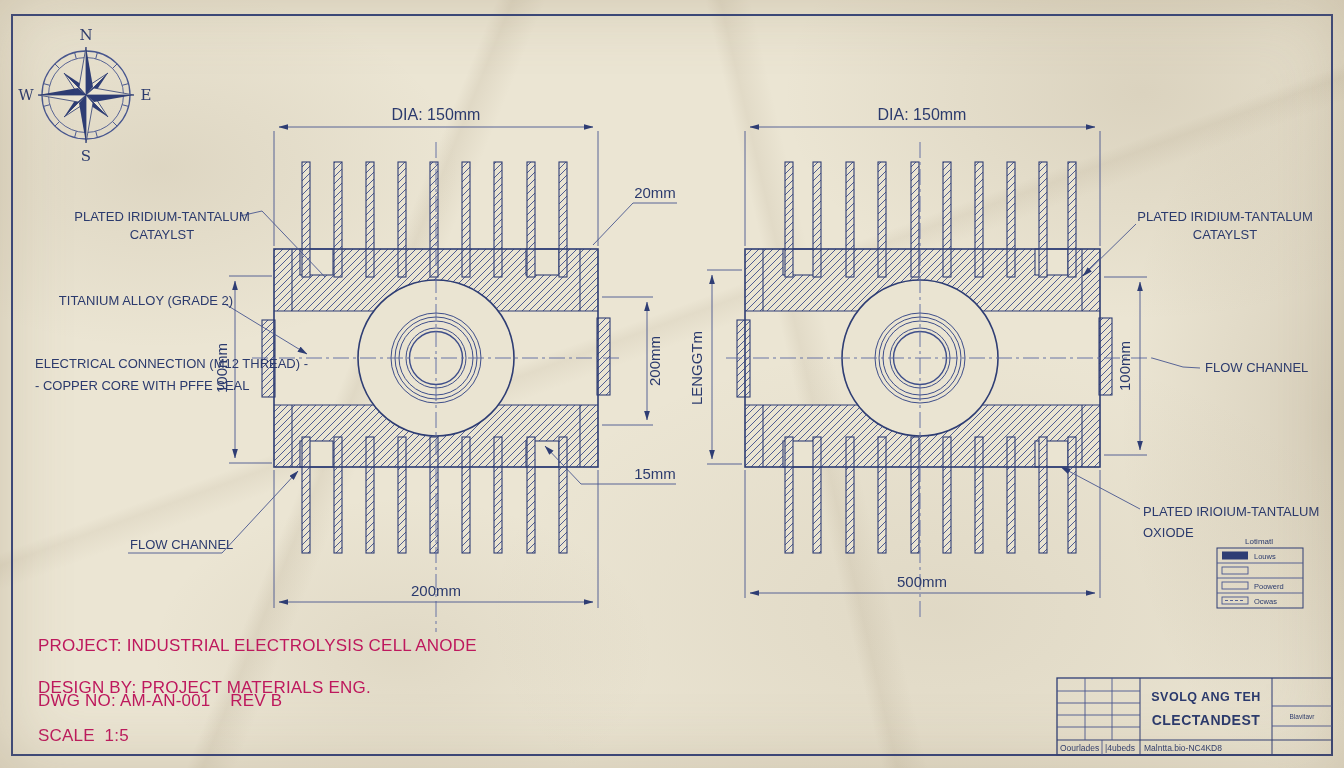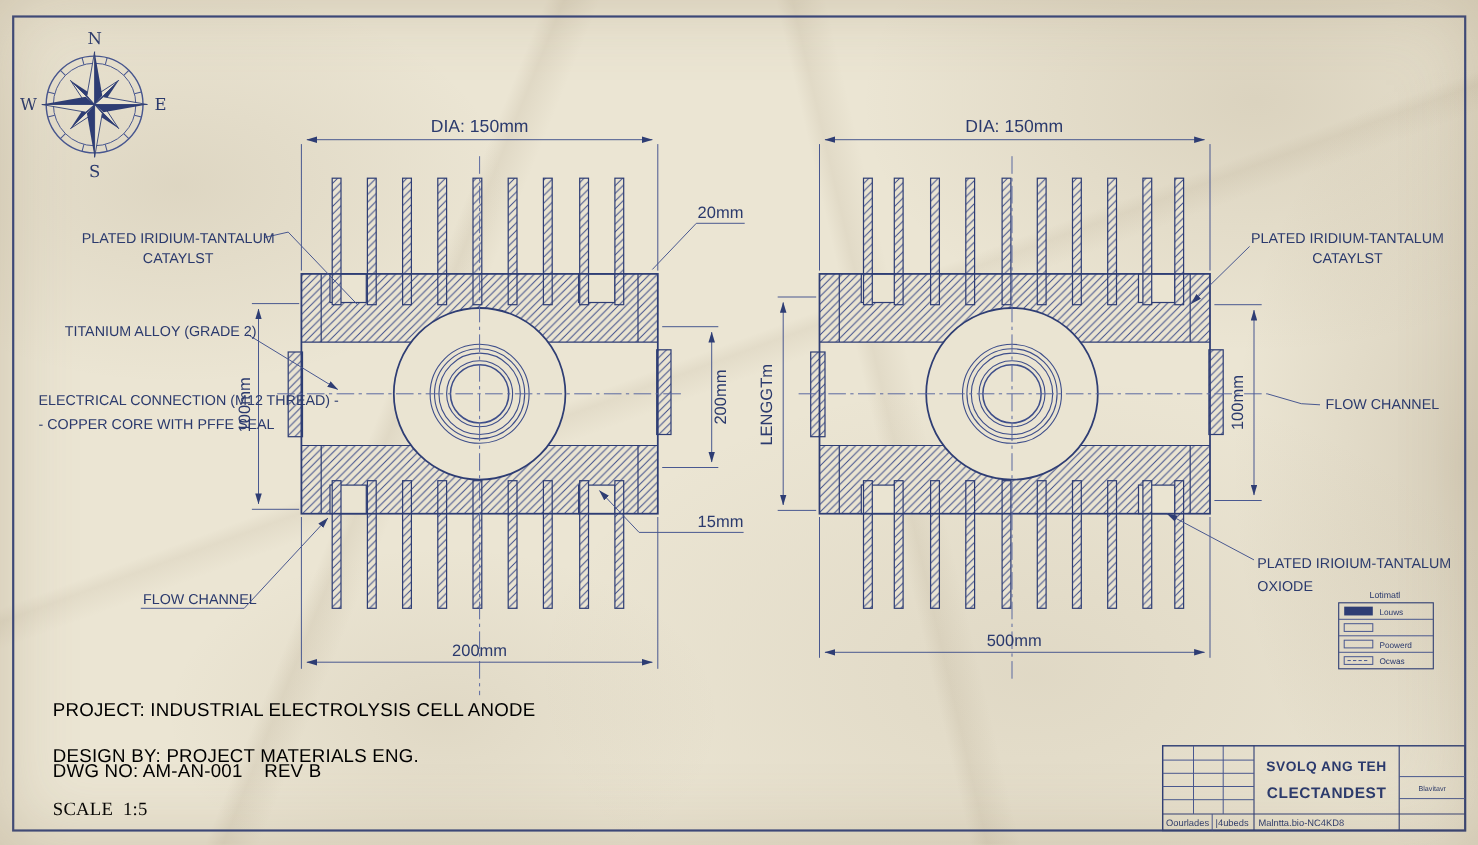--- a/index.html
+++ b/index.html
@@ -38,22 +38,22 @@
   .lab{font-size:13px;}
   .labm{font-size:13px;text-anchor:middle;}
   .ser{font-family:"DejaVu Serif",serif;font-size:15px;text-anchor:middle;}
   .tb1{font-size:12.5px;font-weight:bold;text-anchor:middle;letter-spacing:.5px;}
   .tb2{font-size:14px;font-weight:bold;text-anchor:middle;letter-spacing:.5px;}
   .tsm{font-size:8.5px;}
   .tx{font-size:7.5px;}
   .txm{font-size:8px;text-anchor:middle;}
   .txc{font-size:6.5px;text-anchor:middle;}
   
-  .proj{position:absolute;left:38px;color:#000000;white-space:pre;
-    font-size:17px;letter-spacing:.2px;margin-left:10px;}
+  .proj{position:absolute;left:38px;color:#be185d;white-space:pre;
+    font-size:17px;letter-spacing:.2px;}
 </style>
 </head>
 <body>
 
 <svg width="1344" height="768" viewBox="0 0 1344 768">
   <defs>
     <pattern id="hp" width="7" height="7" patternUnits="userSpaceOnUse">
       <rect width="7" height="7" fill="#eae4d2"></rect>
       <path d="M-1,8 L8,-1 M-1,1 L1,-1 M6,8 L8,6" stroke="#3e4e8a" stroke-width="0.9"></path>
     </pattern>
@@ -329,15 +329,15 @@
     <text class="txc" x="1302" y="719">Blavitavr</text>
     <text class="tsm" x="1060" y="751">Oourlades</text>
     <text class="tsm" x="1105" y="751">|4ubeds</text>
     <text class="tsm" x="1144" y="751">Malntta.bio-NC4KD8</text>
   </g>
 </svg>
 
 <div class="proj" style="top:636px;">PROJECT: INDUSTRIAL ELECTROLYSIS CELL ANODE</div>
 <div class="proj" style="top:678px;">DESIGN BY: PROJECT MATERIALS ENG.</div>
 <div class="proj" style="top:691px;">DWG NO: AM-AN-001    REV B</div>
-<div class="proj" style="top:726px;font-family:Liberation Serif, serif;">SCALE  1:5</div>
+<div class="proj" style="top:726px;">SCALE  1:5</div>
 
 <div id="vignette"></div>
 
 </body></html>

